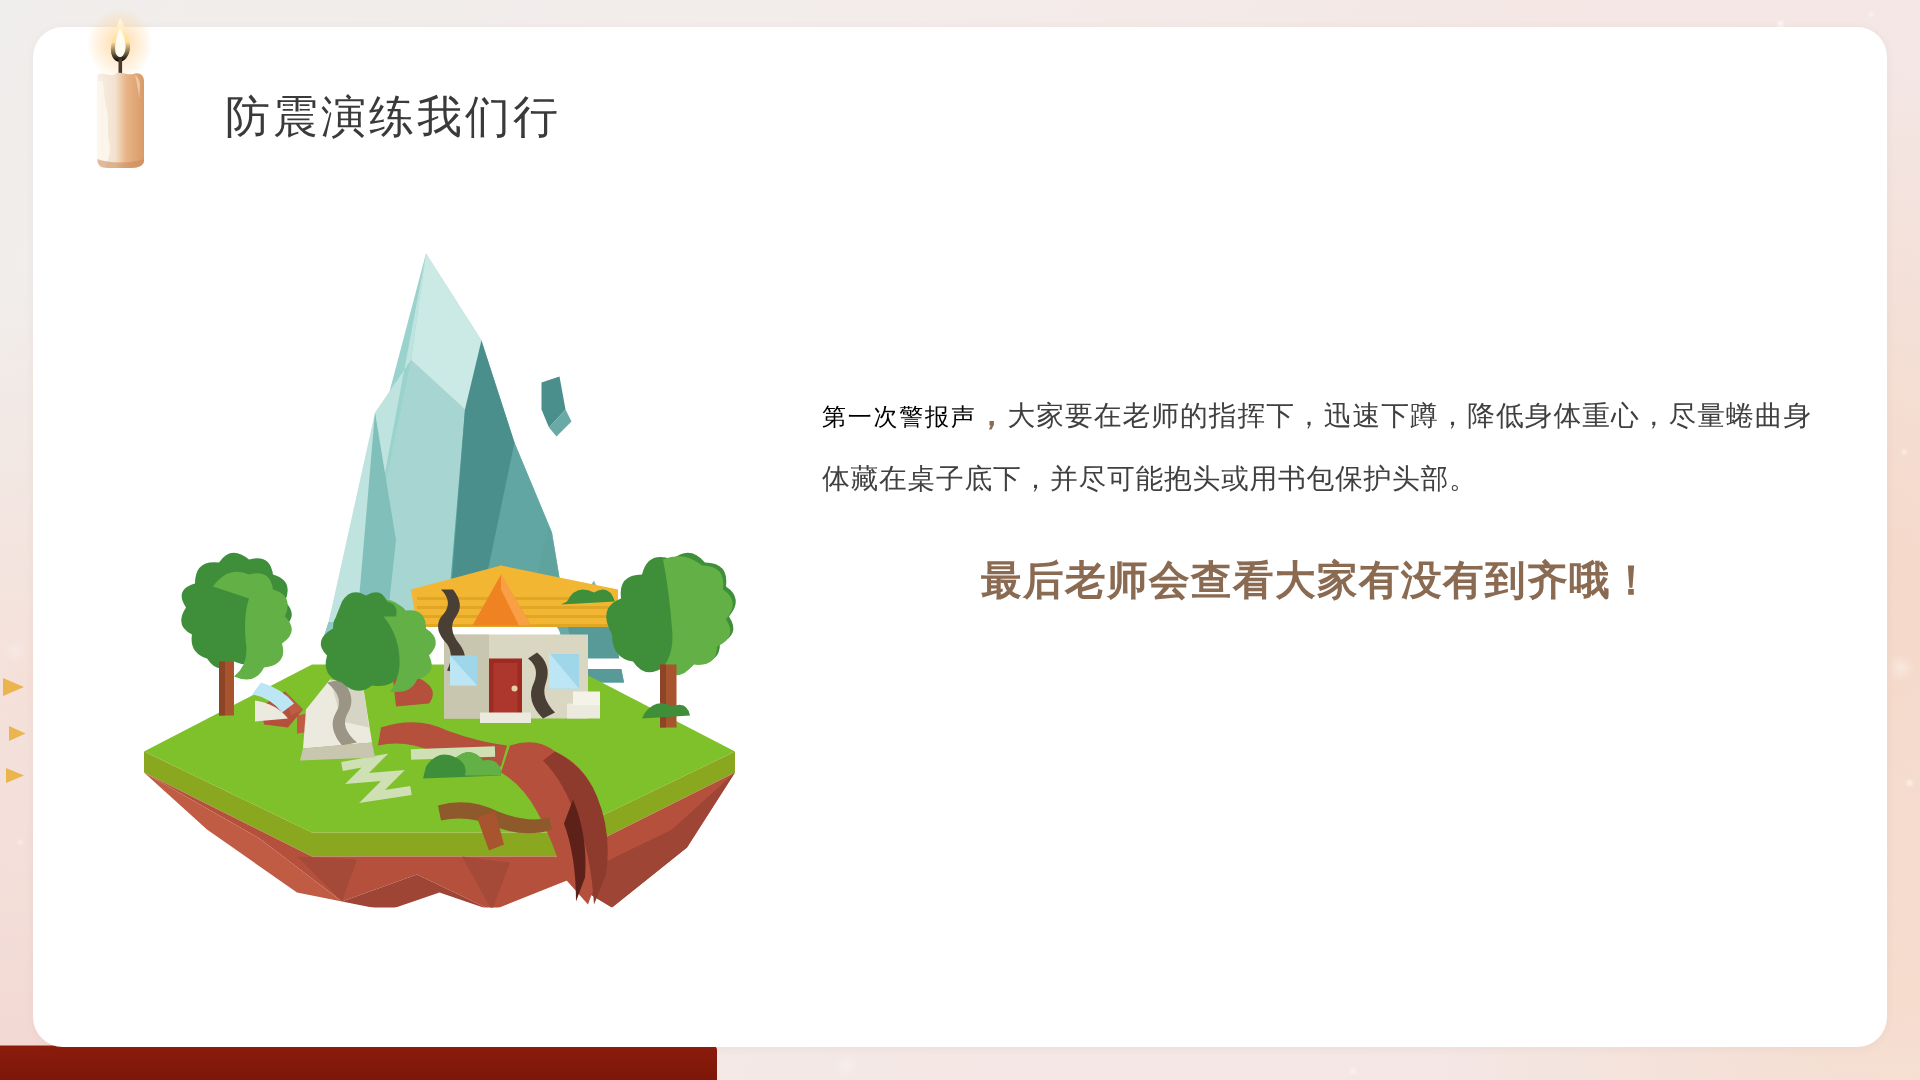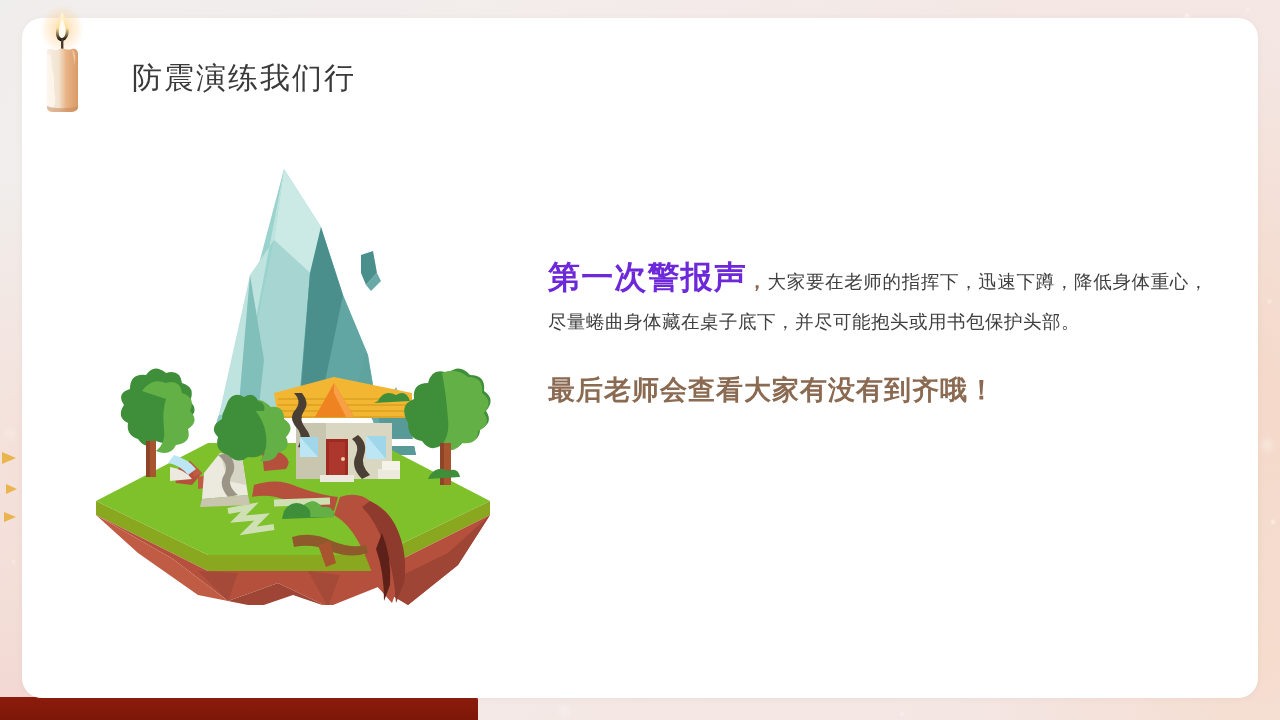--- a/index.html
+++ b/index.html
@@ -38,44 +38,45 @@
   }
 
   
   .card{
     position:absolute;left:22px;top:18px;width:1236px;height:680px;
     background:#ffffff;border-radius:20px;
     box-shadow:0 1px 6px rgba(120,80,70,.06);
   }
 
   
-  .header{position:absolute;left:28px;top:6px;width:600px;height:110px;font-family:Liberation Serif, serif;}
+  .header{position:absolute;left:46px;top:6px;width:600px;height:110px;font-family:Liberation Serif, serif;}
   .candle{position:absolute;left:0;top:0;width:68px;height:110px;}
   .page-title{
     position:absolute;left:104px;top:52px;
     font-size:30px;color:#3a3a3a;letter-spacing:2px;white-space:nowrap;
   }
 
   
   .illus{position:absolute;left:78px;top:155px;width:430px;height:450px;}
 
   
   .content{position:absolute;left:548px;top:238px;width:660px;}
   .block{margin-bottom:30px;}
   .para{
     font-size:18.5px;color:#404040;line-height:40px;letter-spacing:.5px;
     text-align:justify;
   }
   .lead{
-    font-size:32px;font-weight:bold;color:#6d28d9;letter-spacing:1px;
+    font-size:16px;font-weight:normal;color:#000000;letter-spacing:1px;
   }
   .comma{font-size:20px;font-weight:bold;color:#8b6a52;}
   .finale{
     font-size:27px;font-weight:bold;color:#8b6a52;letter-spacing:1px;
     margin-top:26px;
+    text-align:center;
   }
 </style>
 </head>
 <body>
 
 <div class="slide">
 
   <div class="bg-base"></div>
   <div class="bg-sparkle">
     <div class="sp" style="left:1185px;top:14px;width:4px;height:4px;opacity:.9"></div>

